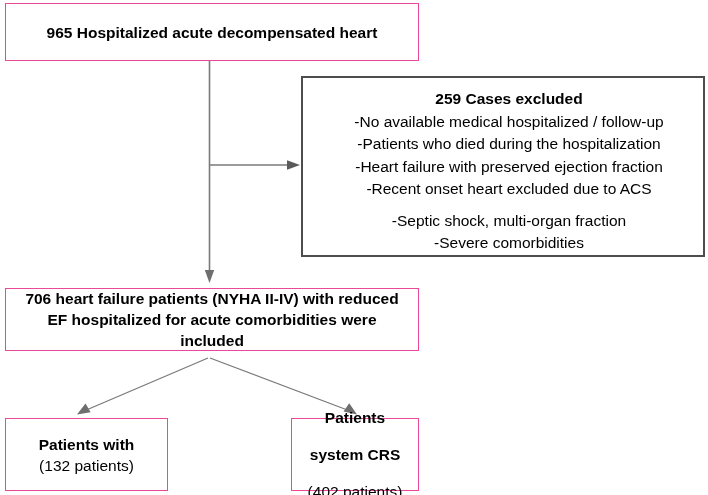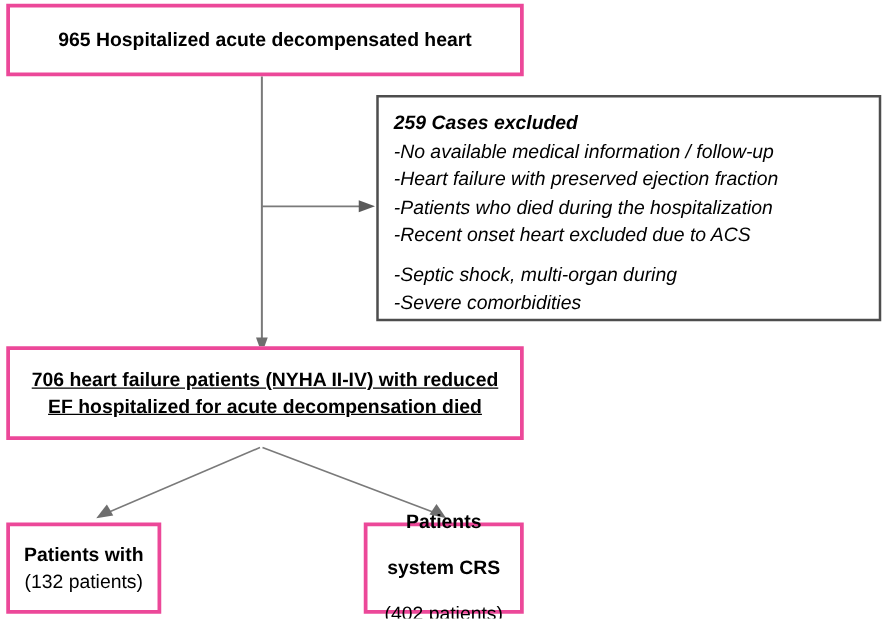--- a/index.html
+++ b/index.html
@@ -12,61 +12,60 @@
     width: 708px;
     height: 495px;
     background: #ffffff;
     font-family: "Liberation Sans", sans-serif;
     overflow: hidden;
   }
   .box {
     position: absolute;
     box-sizing: border-box;
     background: #ffffff;
-    border: 3px solid #ec4899;
+    border: 1px solid #ec4899;
     display: flex;
     flex-direction: column;
     justify-content: center;
   }
   .box.strong {
     border: 2px solid #4d4d4d;
   }
   .line {
     font-size: 15.5px;
     line-height: 21px;
     color: #000000;
     white-space: nowrap;
   }
   .ctr { text-align: center; }
-  .lft { text-align: left; font-style: italic; }
+  .lft { text-align: center; }
   .bold { font-weight: bold; }
   .norm { font-weight: normal; }
 
   
   #box-screened {
     left: 5px;  top: 3px;  width: 414px; height: 58px;
     padding: 0 8px;
   }
   
   #box-excluded {
     left: 301px; top: 76px; width: 404px; height: 181px;
     padding: 10px 0 10px 12px;
     justify-content: flex-start;
   }
   #box-excluded .line { line-height: 22.5px; }
   #box-excluded .gap { margin-top: 9px; }
   
   #box-included {
-    left: 5px;  top: 277px; width: 414px; height: 75px;
+    left: 5px;  top: 288px; width: 414px; height: 63px;
     padding: 0 8px;
-    text-decoration: underline;
   }
   
   #box-crs {
-    left: 5px;  top: 418px; width: 124px; height: 73px;
+    left: 5px;  top: 418px; width: 163px; height: 73px;
     padding: 0 6px;
   }
   #box-nocrs {
     left: 291px; top: 418px; width: 128px; height: 73px;
     padding: 0 6px;
     gap: 16px;
   }
   #connectors {
     position: absolute;
     left: 0; top: 0;
@@ -93,31 +92,32 @@
     <line x1="210" y1="358" x2="350" y2="411" stroke="#7a7a7a" stroke-width="1.3"></line>
     <polygon points="357,414.5 343.6,411.6 349.2,403.2" fill="#6e6e6e"></polygon>
   </svg>
 
   <div class="box" id="box-screened">
     <div class="line ctr bold">965 Hospitalized acute decompensated heart</div>
   </div>
 
   <div class="box strong" id="box-excluded">
     <div class="line lft bold">259 Cases excluded</div>
-    <div class="line lft norm">-No available medical information / follow-up</div>
+    <div class="line lft norm">-No available medical hospitalized / follow-up</div>
+    <div class="line lft norm">-Patients who died during the hospitalization</div>
     <div class="line lft norm">-Heart failure with preserved ejection fraction</div>
-    <div class="line lft norm">-Patients who died during the hospitalization</div>
     <div class="line lft norm">-Recent onset heart excluded due to ACS</div>
-    <div class="line lft norm gap">-Septic shock, multi-organ during</div>
+    <div class="line lft norm gap">-Septic shock, multi-organ fraction</div>
     <div class="line lft norm">-Severe comorbidities</div>
   </div>
 
   <div class="box" id="box-included">
     <div class="line ctr bold">706 heart failure patients (NYHA II-IV) with reduced</div>
-    <div class="line ctr bold">EF hospitalized for acute decompensation died</div>
+    <div class="line ctr bold">EF hospitalized for acute comorbidities were</div>
+    <div class="line ctr bold">included</div>
   </div>
 
   <div class="box" id="box-crs">
     <div class="line ctr bold">Patients with</div>
     <div class="line ctr norm">(132 patients)</div>
   </div>
 
   <div class="box" id="box-nocrs">
     <div class="line ctr bold">Patients</div>
     <div class="line ctr bold">system CRS</div>

